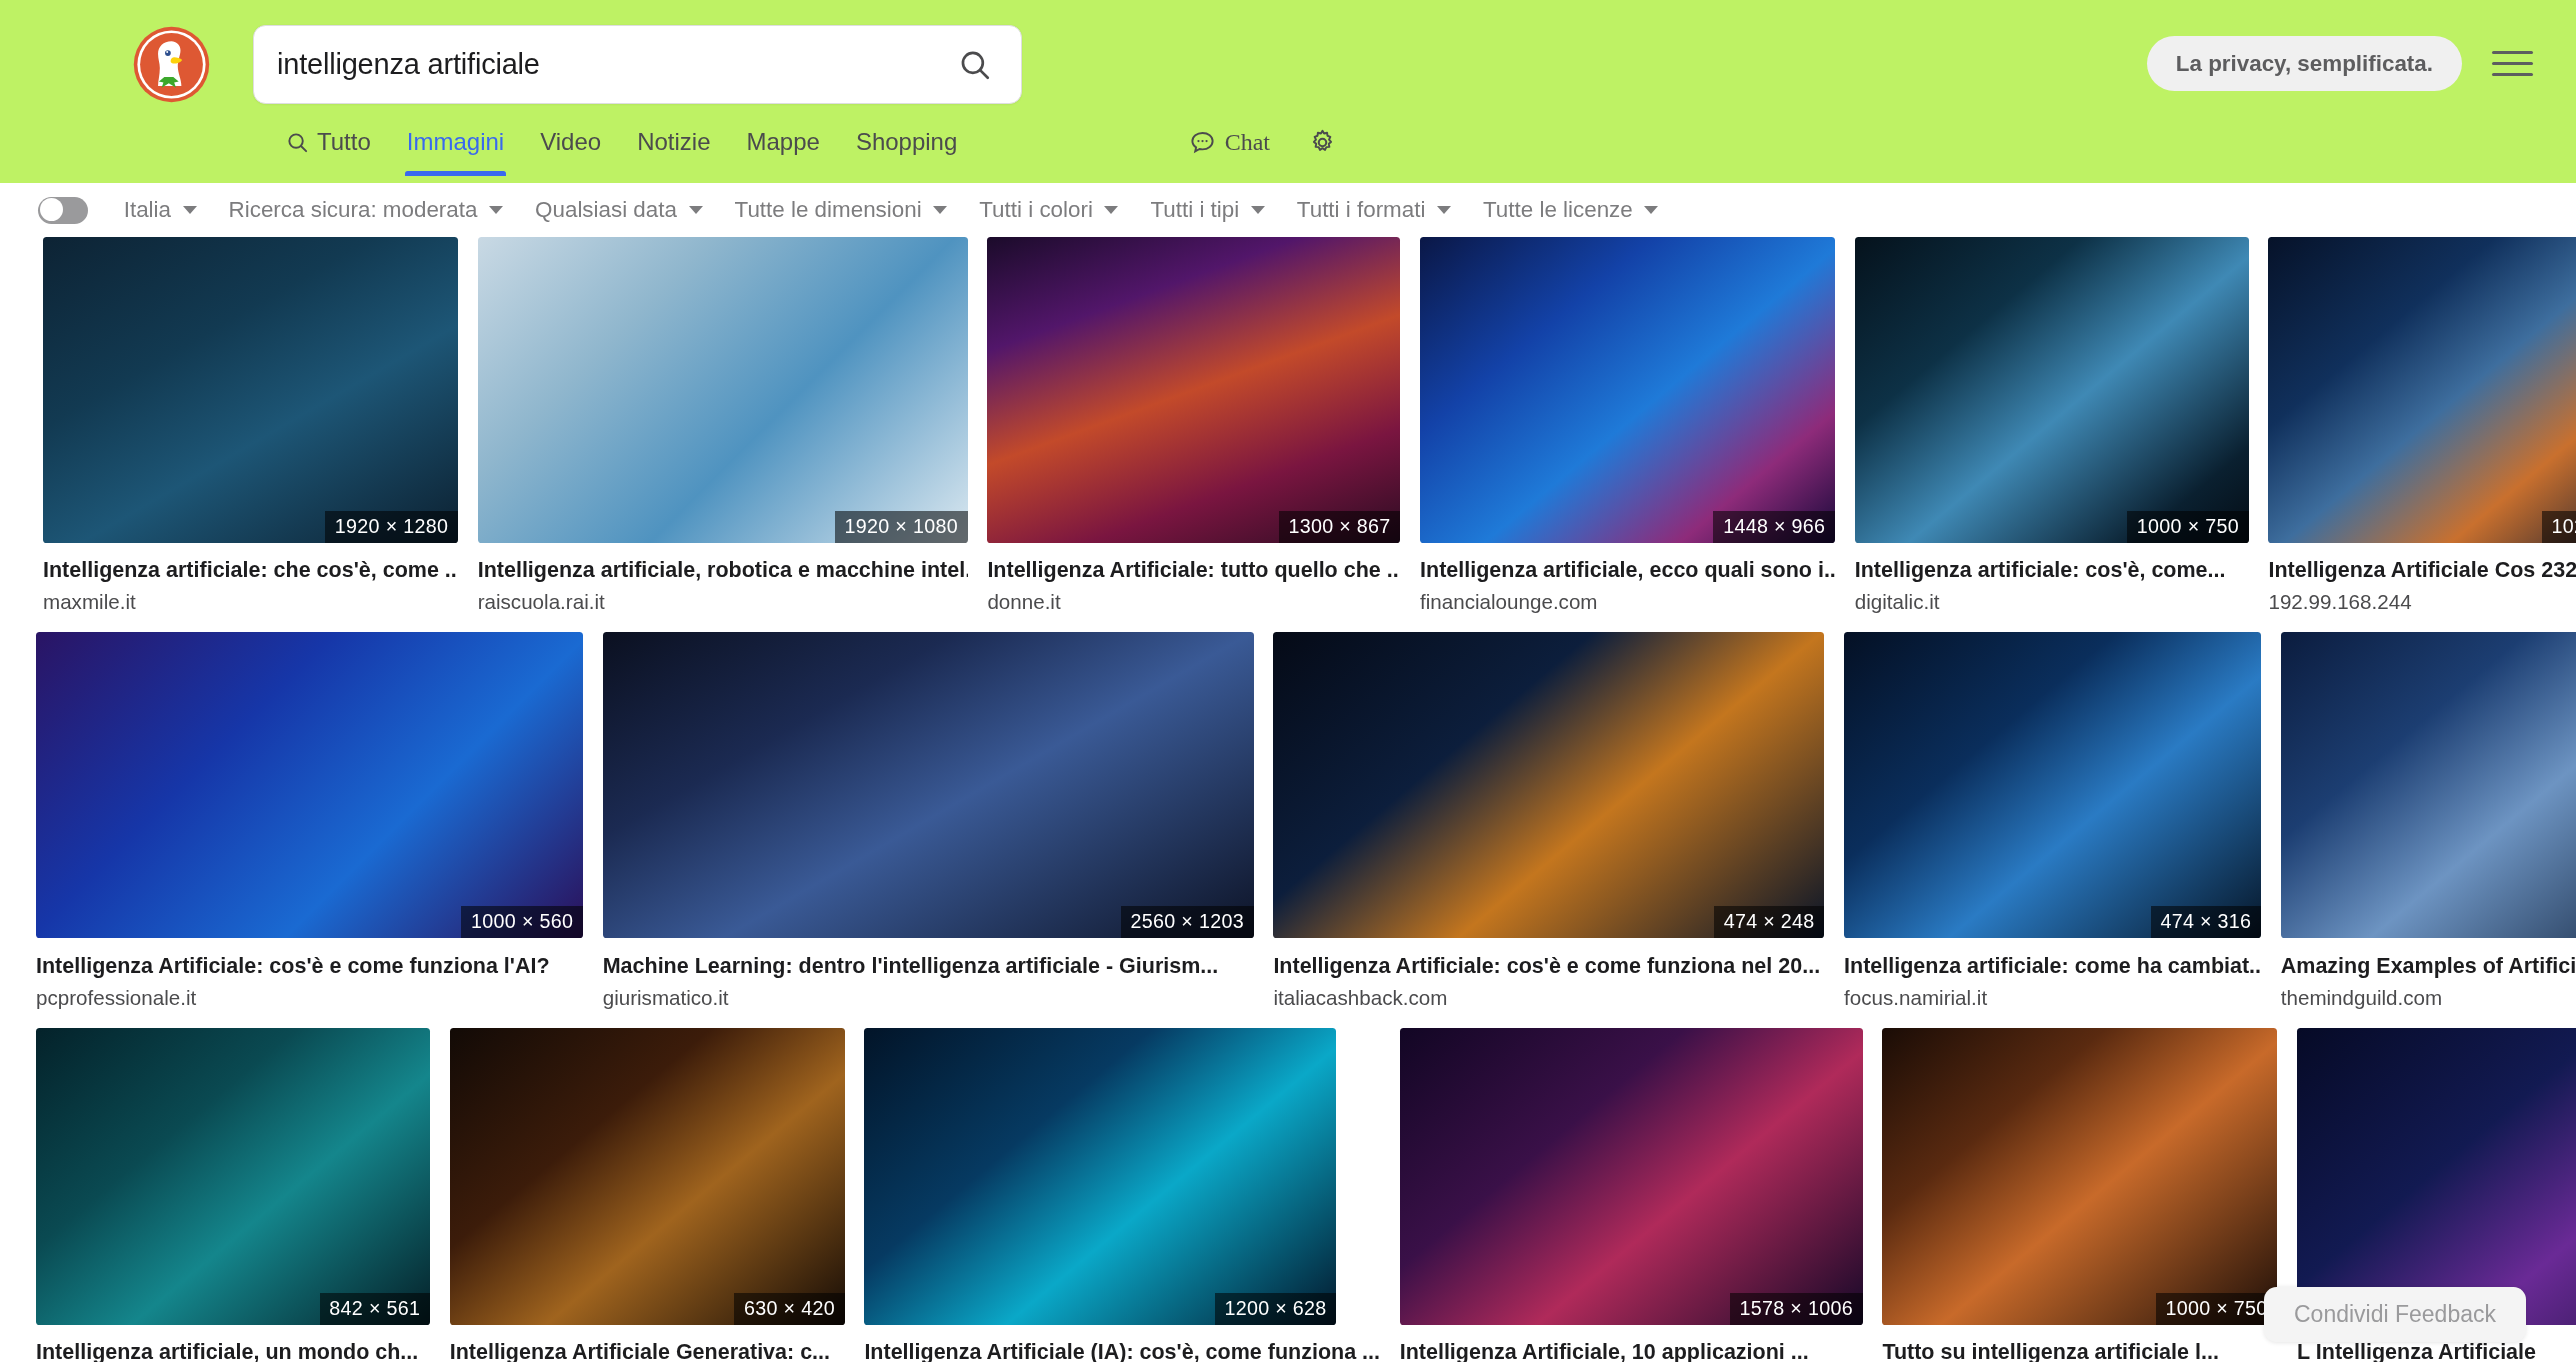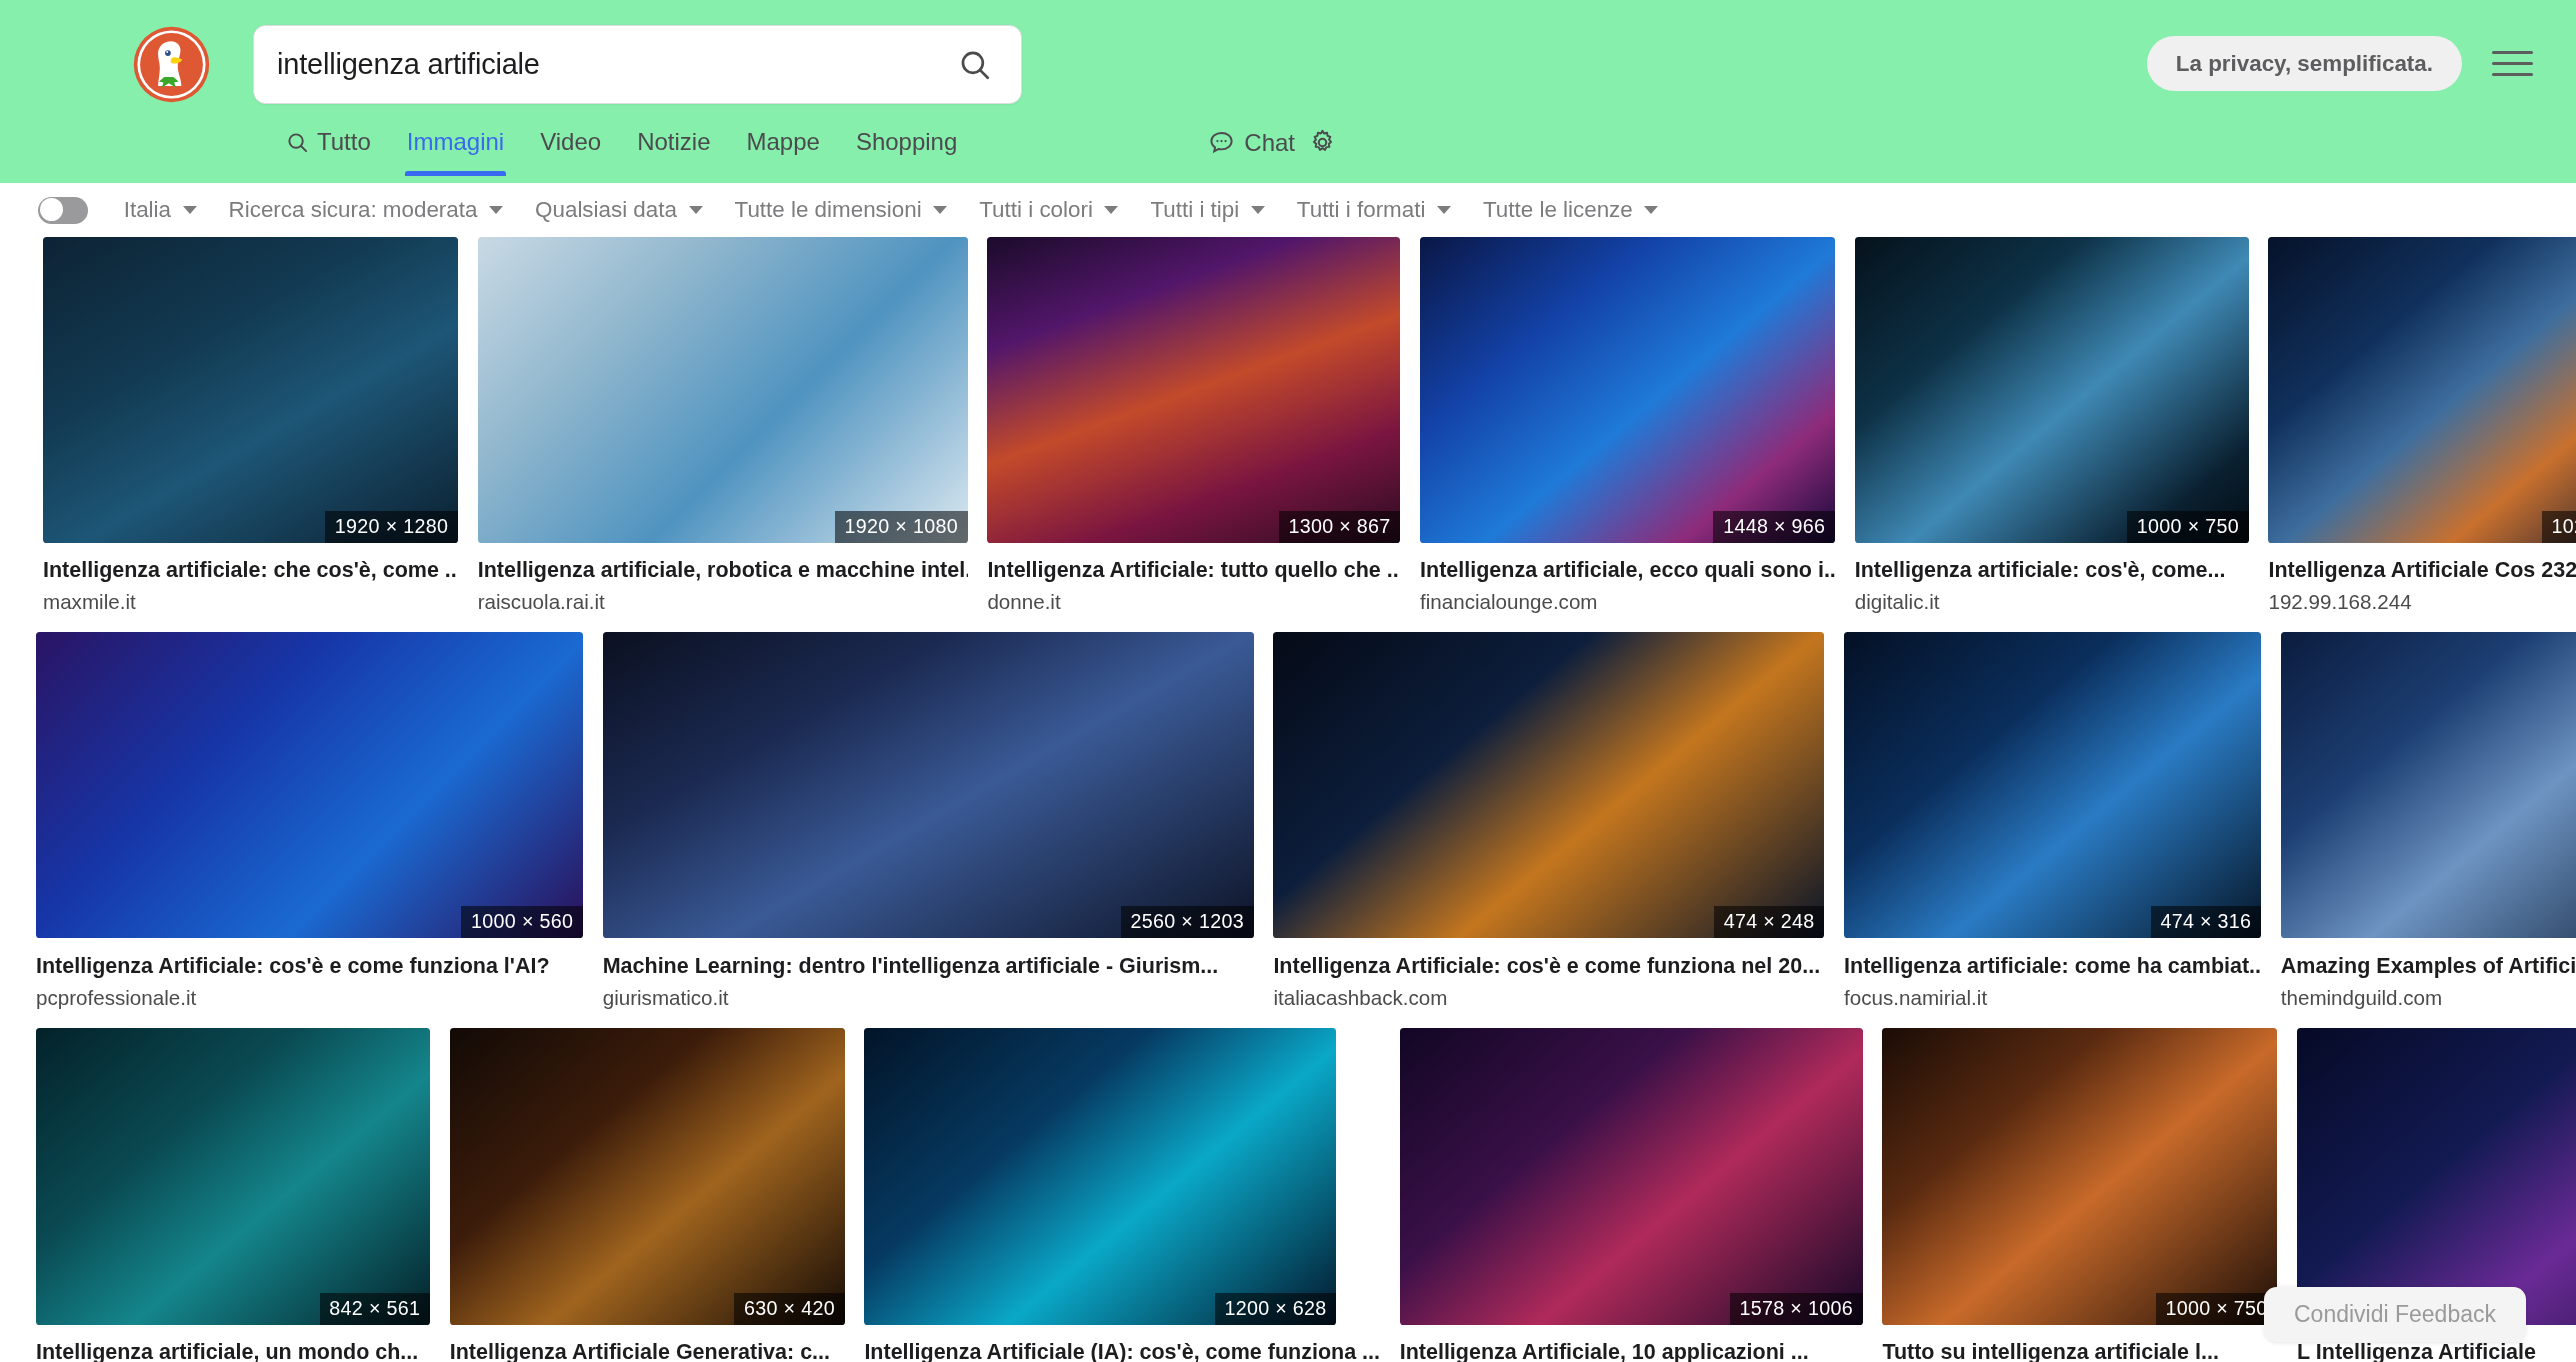--- a/index.html
+++ b/index.html
@@ -9,21 +9,21 @@
     overflow: hidden;
     background: #ffffff;
     font-family: "Liberation Sans", sans-serif;
   }
 
   
   .header {
     position: relative;
     width: 100%;
     height: 183px;
-    background: #86efac;
+    background: #bef264;
   }
 
   .logo {
     position: absolute;
     left: 132px;
     top: 25px;
     width: 79px;
     height: 79px;
   }
   .logo svg { display: block; }
@@ -105,20 +105,22 @@
     background: #3969ef;
     border-radius: 2.7px 2.7px 0 0;
   }
 
   .nav-right {
     position: absolute;
     right: 1234px;
     top: 10.7px;
     display: flex;
     align-items: center;
+    gap: 25px;
+    font-family: Liberation Serif, serif;
   }
   .chat-item {
     display: flex; align-items: center; gap: 9px;
     font-size: 24px; color: #4b4b4d;
     padding: 5.4px 7.2px 19.7px 7.2px;
     cursor: pointer;
   }
   .gear-item {
     display: flex; align-items: center;
     padding: 5.4px 5.4px 19.7px 5.4px;

